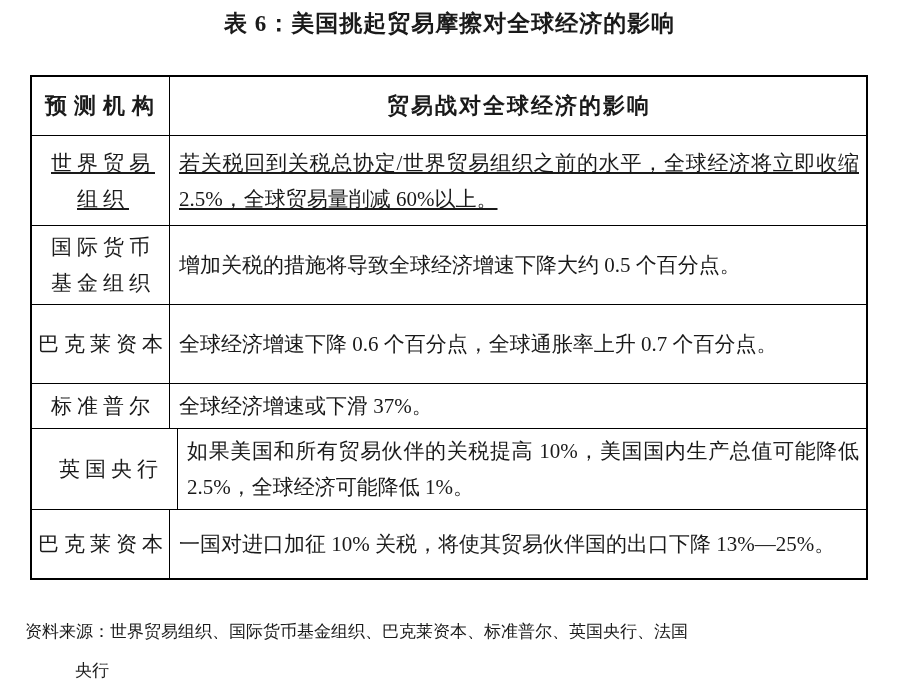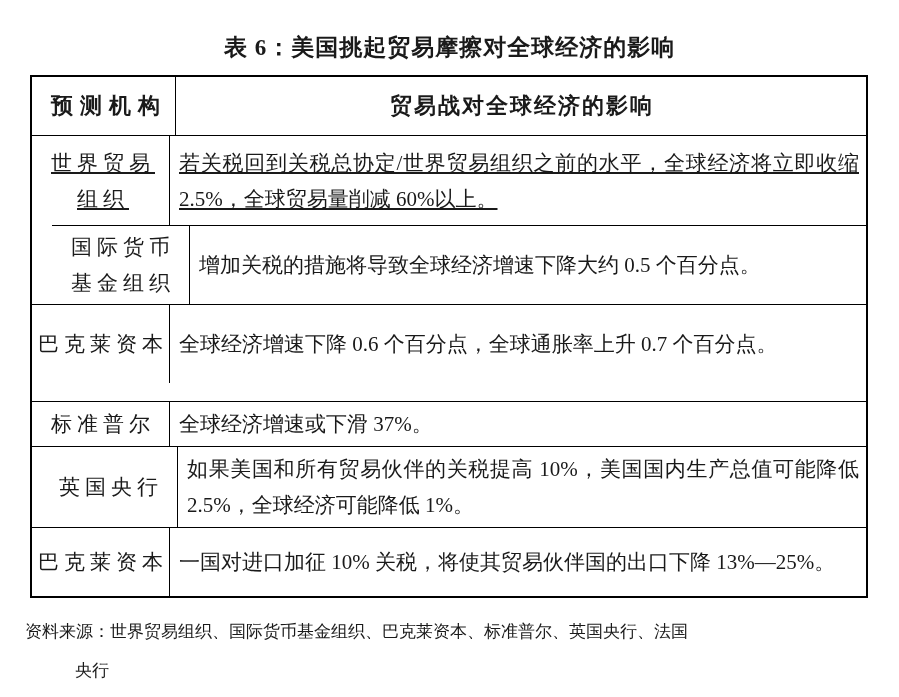--- a/index.html
+++ b/index.html
@@ -11,21 +11,21 @@
     position: relative;
     width: 899px;
     height: 697px;
     background: #ffffff;
     color: #1a1a1a;
     font-family: "Liberation Serif", "DejaVu Serif", serif;
     overflow: hidden;
   }
   .doc-title {
     position: absolute;
-    top: 32px;
+    top: 8px;
     left: 0;
     width: 899px;
     text-align: center;
     font-size: 23px;
     font-weight: bold;
     letter-spacing: 1px;
   }
   .impact-table {
     position: absolute;
     left: 30px;
@@ -63,32 +63,31 @@
     justify-content: flex-start;
     text-align: justify;
     padding: 4px 7px 4px 9px;
   }
   .row.header-row .cell {
     font-weight: bold;
     font-size: 22px;
   }
   .row.header-row .cell.org {
     letter-spacing: 7px;
-    margin-left: 6px;
   }
   .row.header-row .cell.impact {
     justify-content: center;
     text-align: center;
     letter-spacing: 2px;
   }
   .row.header-row { min-height: 58px; }
   .row.r0 { min-height: 90px; text-decoration: underline; }
-  .row.r1 { min-height: 74px; margin-left: 20px; }
+  .row.r1 { min-height: 74px; }
   .row.r2 { min-height: 79px; }
-  .row.r3 { min-height: 40px; margin-top: 18px; }
+  .row.r3 { min-height: 40px; }
   .row.r4 { min-height: 80px; padding-left: 8px; }
   .row.r5 { min-height: 69px; }
   .source-note {
     position: absolute;
     left: 25px;
     top: 612px;
     width: 850px;
     font-size: 17px;
     line-height: 39px;
   }

